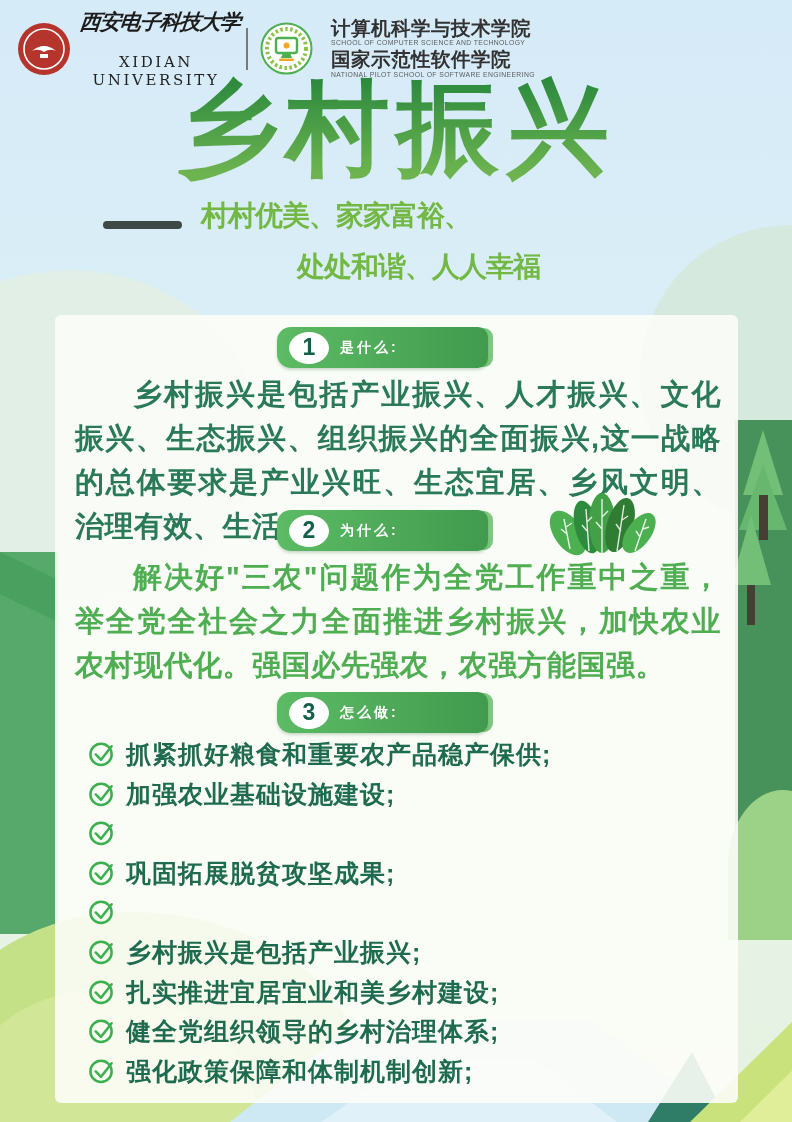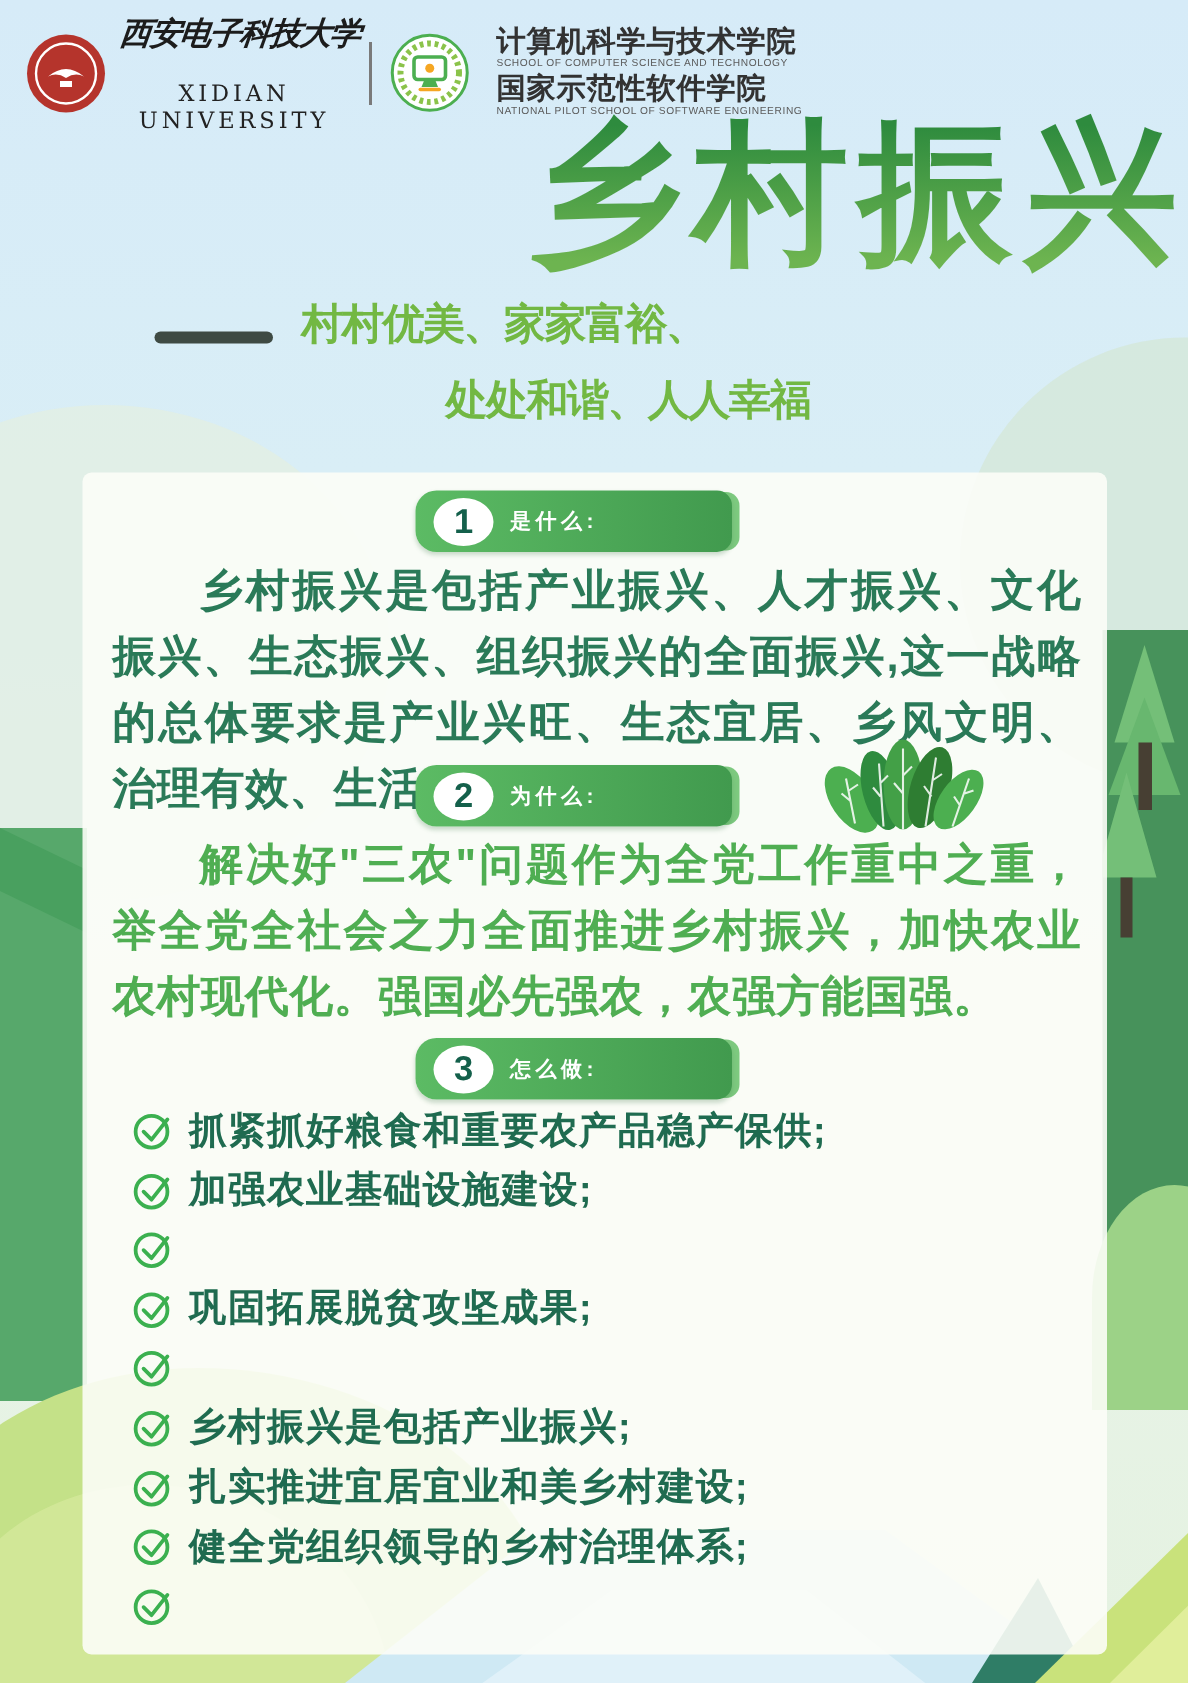--- a/index.html
+++ b/index.html
@@ -28,21 +28,21 @@
   .univ-block{margin-left:8px;width:152px;text-align:center;}
   .univ-cn{font-family:"DejaVu Serif","Liberation Serif",serif;font-style:italic;font-weight:bold;
     font-size:21px;color:#1c1c1c;transform:skewX(-6deg);white-space:nowrap;letter-spacing:-1px;}
   .univ-en{font-size:15px;letter-spacing:2.6px;color:#222;margin-top:17px;font-family:"DejaVu Serif",serif;}
   .hdr-divider{width:2px;height:42px;background:#7a7a7a;margin:0 12px 0 14px;}
   .school-logo{width:53px;height:53px;}
   .school-block{margin-left:18px;line-height:1;}
   .school-cn{font-size:19.5px;font-weight:bold;color:#323232;letter-spacing:.5px;}
   .school-en{font-size:6.8px;color:#5b5b5b;letter-spacing:.4px;margin:2px 0 3px 0;}
   
-  .title{position:absolute;z-index:5;top:72px;left:0;width:792px;text-align:right;
+  .title{position:absolute;z-index:5;top:72px;left:0;width:792px;text-align:center;
     font-size:103px;font-weight:900;letter-spacing:7px;line-height:1.1;
     color:var(--title-green-light,#5aa647);
     background:linear-gradient(180deg,var(--title-green-dark,#2e8b3e) 10%,var(--title-green-light,#6db450) 90%);
     -webkit-background-clip:text;background-clip:text;-webkit-text-fill-color:transparent;
     text-shadow:3px 4px 6px rgba(90,130,100,.0);}
   .sub-dash{position:absolute;z-index:5;left:103px;top:221px;width:79px;height:8px;border-radius:4px;background:#3e4a43;}
   .sub1{position:absolute;z-index:5;left:201px;top:197px;font-size:28px;font-weight:900;color:var(--subtitle-green,#72b843);letter-spacing:-1px;}
   .sub2{position:absolute;z-index:5;left:297px;top:248px;font-size:28px;font-weight:900;color:var(--subtitle-green,#72b843);letter-spacing:-1px;}
   
   .card{position:absolute;z-index:2;left:55px;top:315px;width:683px;height:788px;
@@ -55,21 +55,21 @@
   .b1{top:12px;} .b2{top:195px;} .b3{top:377px;}
   .badge{width:40px;height:32px;background:#fff;border-radius:50%;display:flex;align-items:center;justify-content:center;
     font-size:23px;font-weight:bold;color:#14604b;margin-right:11px;flex-shrink:0;}
   .blabel{font-size:14px;font-weight:bold;color:#fff;letter-spacing:3px;white-space:nowrap;}
   .para{position:absolute;left:20px;width:646px;font-size:29px;font-weight:bold;line-height:44px;
     text-align:justify;text-indent:2em;letter-spacing:.5px;}
   .para1{top:57px;color:var(--body-dark-green,#2a7a58);}
   .para2{top:240px;color:var(--body-bright-green,#4fae52);}
   .plant{position:absolute;z-index:3;left:540px;top:487px;}
   .checklist{position:absolute;left:33px;top:425px;width:630px;margin:0;padding:0;list-style:none;}
-  .checklist li{display:flex;align-items:center;margin-bottom:12.6px;font-size:25px;font-weight:bold;
+  .checklist li{display:flex;align-items:flex-end;margin-bottom:12.6px;font-size:25px;font-weight:bold;
     color:var(--list-green,#1f6b50);letter-spacing:1px;line-height:26px;}
   .checklist svg{margin-right:11px;flex-shrink:0;}
 </style>
 </head>
 <body>
 
 <div class="poster">
 
   <div>
     <div class="bg blob-top-right"></div>
@@ -215,17 +215,18 @@
             <circle cx="13.5" cy="15" r="11" fill="none" stroke="#3bb04f" stroke-width="2.6"></circle>
             <path d="M8 15 l5.5 5.5 L24.5 6.5" fill="none" stroke="#3bb04f" stroke-width="2.6" stroke-linecap="round" stroke-linejoin="round"></path>
           </svg>
         <span>健全党组织领导的乡村治理体系;</span>
       </li>
       <li>
         <svg width="27" height="27" viewBox="0 0 28 28">
             <circle cx="13.5" cy="15" r="11" fill="none" stroke="#3bb04f" stroke-width="2.6"></circle>
             <path d="M8 15 l5.5 5.5 L24.5 6.5" fill="none" stroke="#3bb04f" stroke-width="2.6" stroke-linecap="round" stroke-linejoin="round"></path>
           </svg>
+        <span>强化政策保障和体制机制创新;</span>
       </li>
     </ul>
   </div>
 
 </div>
 
 </body></html>

